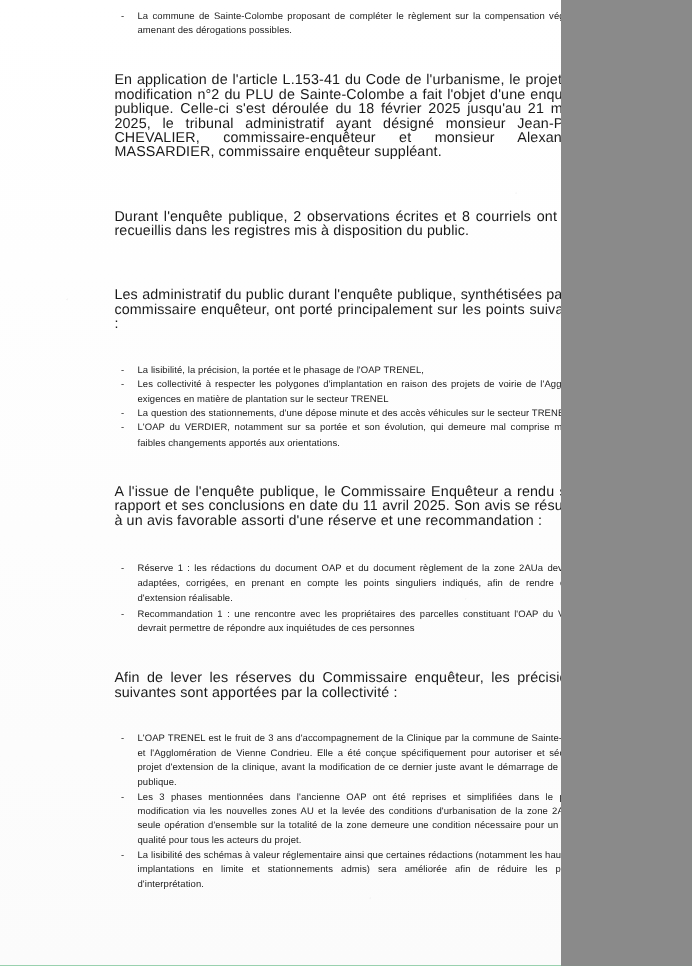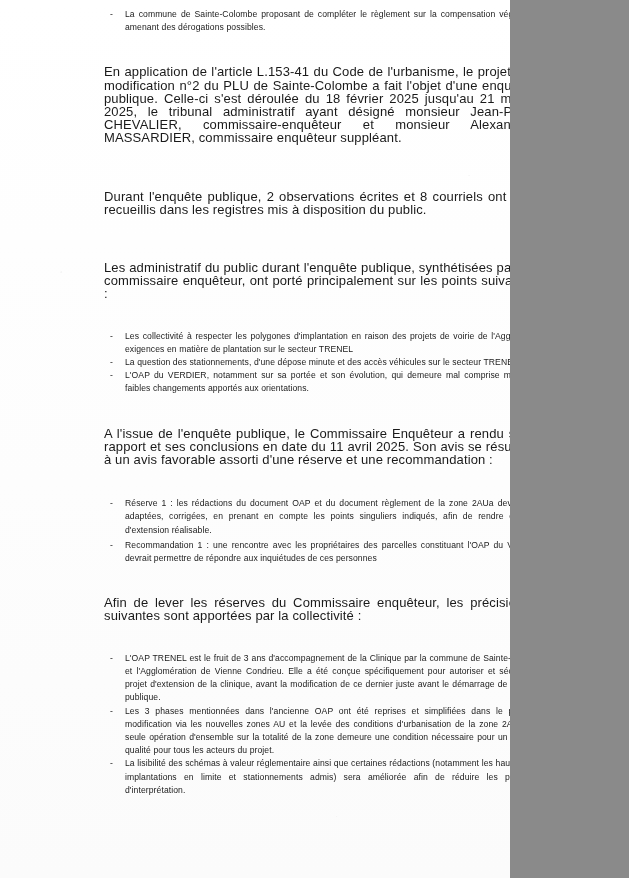--- a/index.html
+++ b/index.html
@@ -106,20 +106,21 @@
 
     <p class="body-text">Durant l'enquête publique, 2 observations écrites et 8 courriels ont été recueillis dans les registres mis à disposition du public.</p>
 
     <div class="gap-md"></div>
 
     <p class="body-text">Les administratif du public durant l'enquête publique, synthétisées par le commissaire enquêteur, ont porté principalement sur les points suivants :</p>
 
     <div class="gap-md"></div>
 
     <ul class="dash-list">
+      <li>La lisibilité, la précision, la portée et le phasage de l'OAP TRENEL,</li>
       <li>Les collectivité à respecter les polygones d'implantation en raison des projets de voirie de l'Agglo et des exigences en matière de plantation sur le secteur TRENEL</li>
       <li>La question des stationnements, d'une dépose minute et des accès véhicules sur le secteur TRENEL</li>
       <li>L'OAP du VERDIER, notamment sur sa portée et son évolution, qui demeure mal comprise malgré les faibles changements apportés aux orientations.</li>
     </ul>
 
     <div class="gap-lg"></div>
 
     <p class="body-text">A l'issue de l'enquête publique, le Commissaire Enquêteur a rendu son rapport et ses conclusions en date du 11 avril 2025. Son avis se résume à un avis favorable assorti d'une réserve et une recommandation :</p>
 
     <div class="gap-lg"></div>

